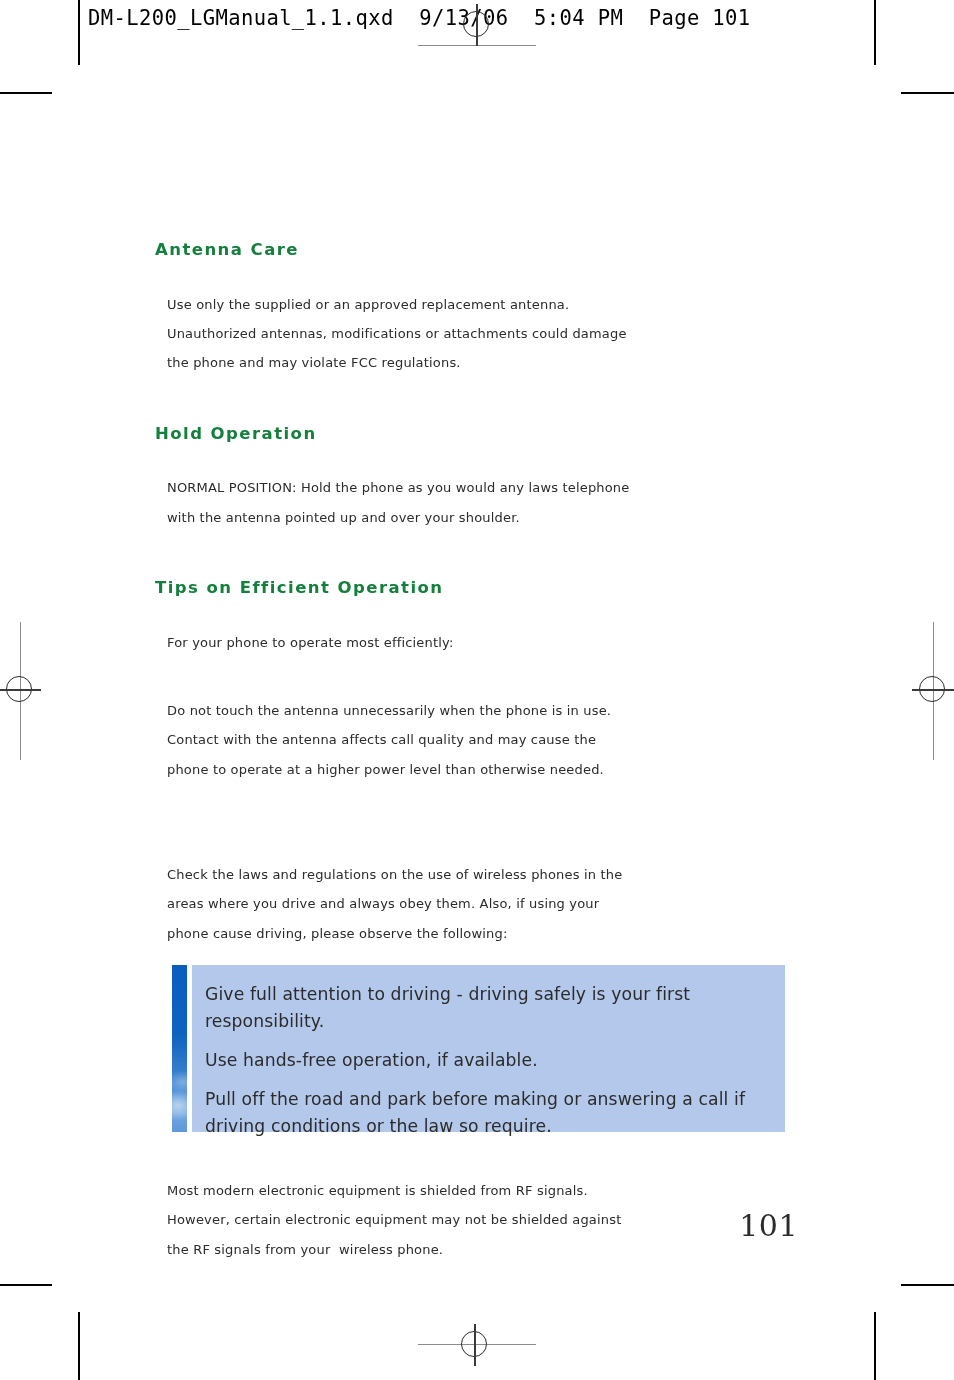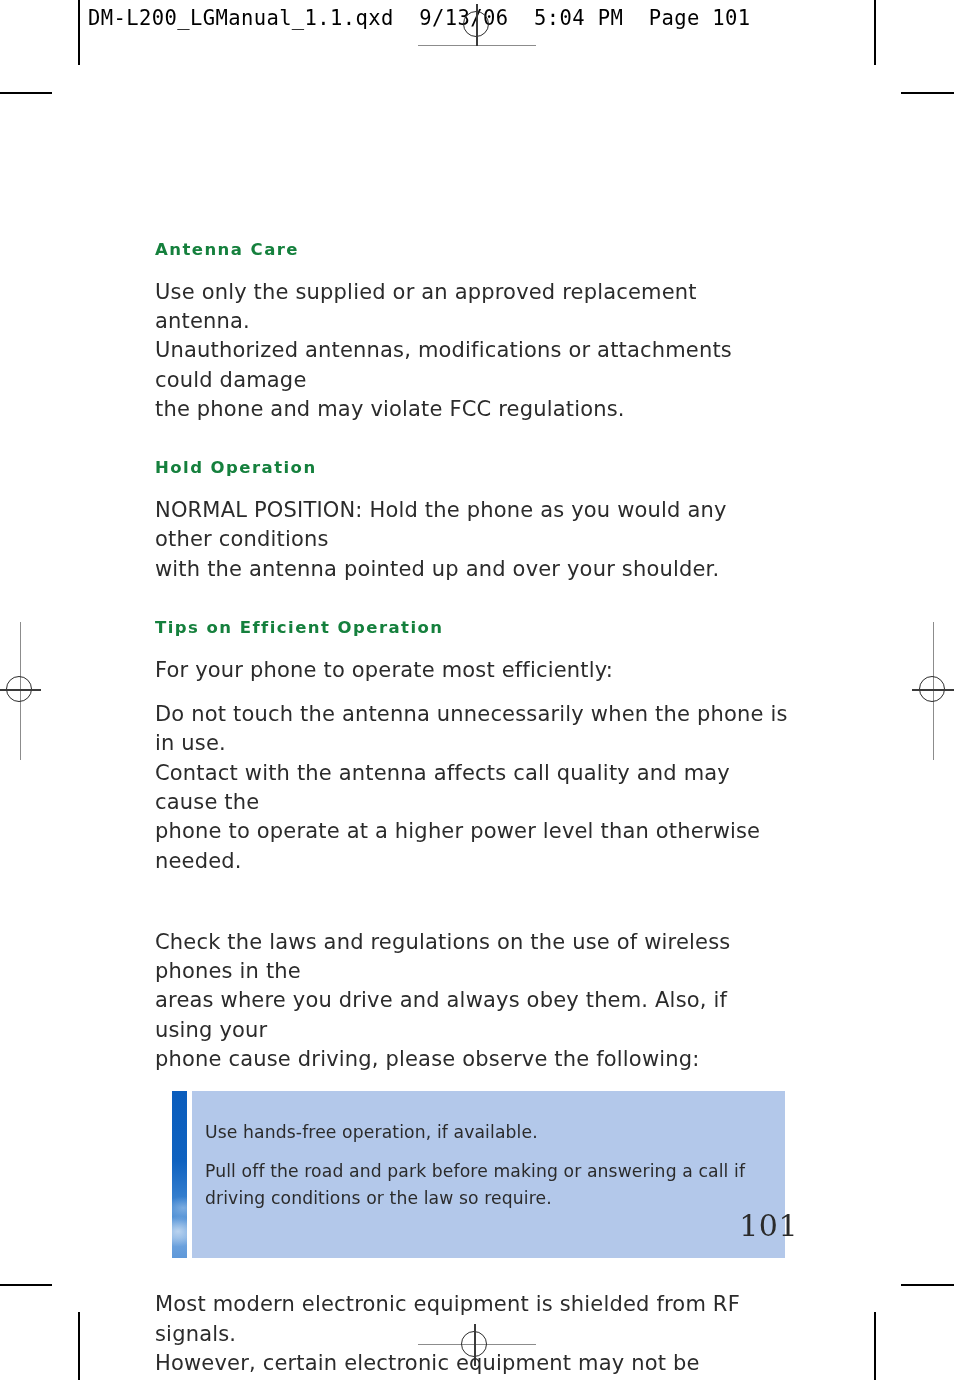--- a/index.html
+++ b/index.html
@@ -81,23 +81,23 @@
     margin: 0;
     font-family: "DejaVu Sans", sans-serif;
     font-size: 16.5px;
     font-weight: bold;
     color: #15803d;
     letter-spacing: 1.45px;
     line-height: 1.2;
   }
 
   p.body-text {
-    margin: 0;
-    font-family: "DejaVu Sans", sans-serif;
-    font-size: 21px;
+    margin: 12px;
+    font-family: "DejaVu Sans", sans-serif;
+    font-size: 13px;
     font-weight: 400;
     color: #2b2b2b;
     line-height: 29.3px;
     letter-spacing: 0.18px;
     white-space: pre-wrap;
   }
 
   .block { margin-bottom: 0; }
   .gap-after-heading { height: 18px; }
   .gap-between-paras { height: 15px; }
@@ -198,21 +198,21 @@
     <p class="body-text">Use only the supplied or an approved replacement antenna.
 Unauthorized antennas, modifications or attachments could damage
 the phone and may violate FCC regulations.</p>
   </section>
 
   <div class="gap-before-heading"></div>
 
   <section class="block">
     <h2 class="section-heading">Hold Operation</h2>
     <div class="gap-after-heading"></div>
-    <p class="body-text">NORMAL POSITION: Hold the phone as you would any other conditions
+    <p class="body-text">NORMAL POSITION: Hold the phone as you would any laws telephone
 with the antenna pointed up and over your shoulder.</p>
   </section>
 
   <div class="gap-before-heading"></div>
 
   <section class="block">
     <h2 class="section-heading">Tips on Efficient Operation</h2>
     <div class="gap-after-heading"></div>
     <p class="body-text">For your phone to operate most efficiently:</p>
     <div class="gap-between-paras"></div>
@@ -225,20 +225,22 @@
 
   <section class="block">
     <div class="gap-after-heading"></div>
     <p class="body-text">Check the laws and regulations on the use of wireless phones in the
 areas where you drive and always obey them. Also, if using your
 phone cause driving, please observe the following:</p>
 
     <div class="callout">
       <div class="callout-bar"></div>
       <div class="callout-panel">
+        <p>Give full attention to driving - driving safely is your first
+responsibility.</p>
         <div class="callout-gap"></div>
         <p>Use hands-free operation, if available.</p>
         <div class="callout-gap"></div>
         <p>Pull off the road and park before making or answering a call if
 driving conditions or the law so require.</p>
       </div>
     </div>
   </section>
 
   <div style="height:14px;"></div>

